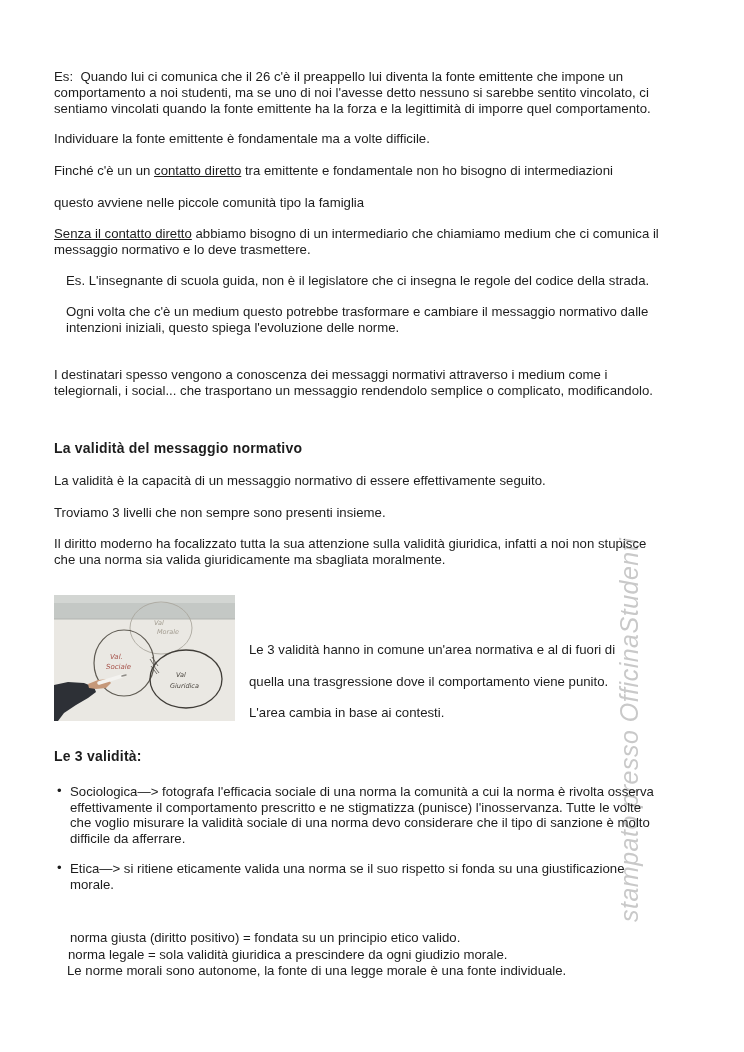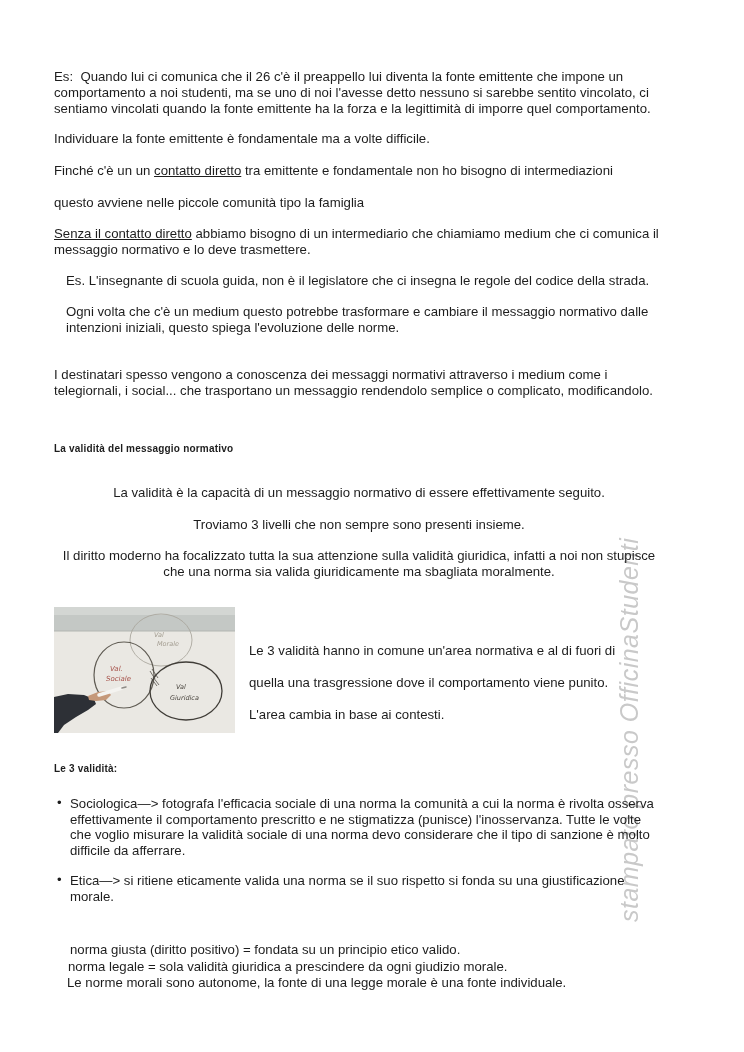--- a/index.html
+++ b/index.html
@@ -18,25 +18,25 @@
     font-size:25px;font-style:italic;color:#c9c9c9;
     letter-spacing:0.5px;z-index:0;
   }
   .content{position:absolute;left:54px;top:69px;width:610px;z-index:1;}
   .para{margin:0;white-space:pre-wrap;}
   .u{text-decoration:underline;}
   .mt-p2{margin-top:15px;}
   .mt-p3{margin-top:15px;margin-left:12px;}
   .mt-p4{margin-top:31px;}
   .heading{
-    margin-top:27px;font-weight:bold;font-size:10px;
+    margin-top:27px;font-weight:bold;font-size:14px;
     letter-spacing:0.2px;white-space:pre-wrap;
   }
-  .mt-p5{margin-top:28px;text-align:center;}
-  .figrow{margin-top:27px;display:flex;align-items:center;}
+  .mt-p5{margin-top:16px;}
+  .figrow{margin-top:27px;display:flex;align-items:flex-end;}
   .figrow svg{flex:0 0 auto;display:block;}
   .figcaption{margin-left:14px;margin-top:26px;width:416px;white-space:pre-wrap;}
   .heading2{margin-top:28px;}
   .bullet{position:relative;padding-left:16px;margin-top:19px;white-space:pre-wrap;}
   .bullet.second{margin-top:14px;}
   .bullet .dot{position:absolute;left:3px;top:-1px;}
   .notes{margin-top:22px;line-height:16.6px;}
   .note1{padding-left:16px;white-space:pre-wrap;}
   .note2{padding-left:14px;white-space:pre-wrap;}
   .note3{padding-left:10px;white-space:pre-wrap;}

